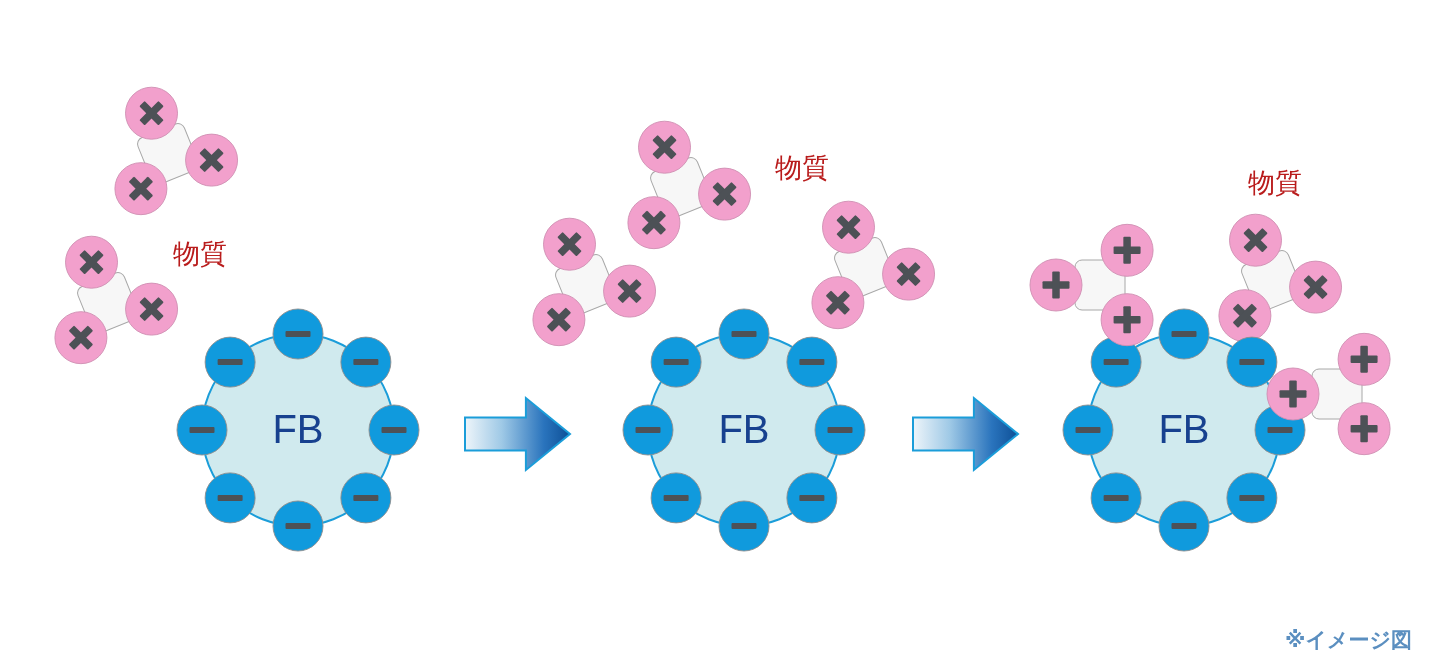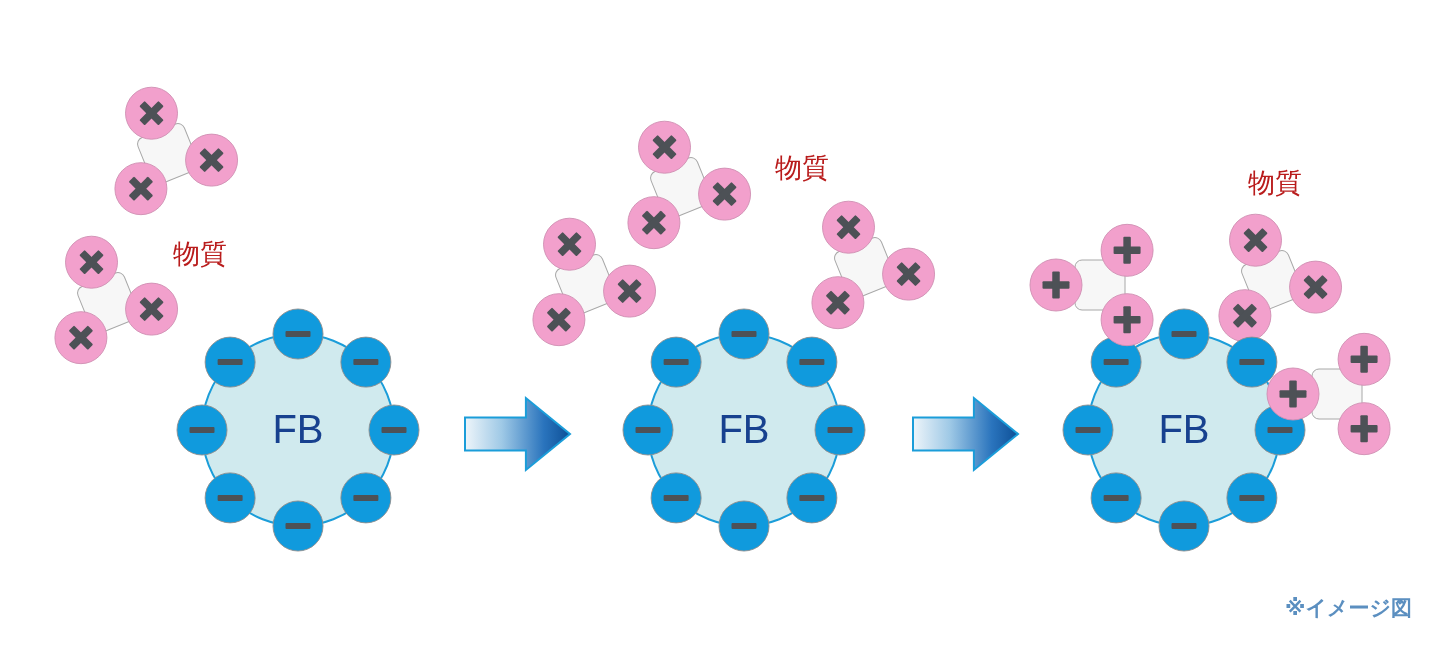--- a/index.html
+++ b/index.html
@@ -20,20 +20,21 @@
     line-height:1;
   }
   .footnote{
     position:absolute;
     color:#5b8fc0;
     font-family:"Liberation Sans","DejaVu Sans",sans-serif;
     font-size:21px;
     font-weight:700;
     white-space:nowrap;
     line-height:1;
+    margin-top:32px;
   }
 </style>
 </head>
 <body>
 
 <div id="stage">
   <svg id="scene" width="1444" height="650" viewBox="0 0 1444 650" xmlns="http://www.w3.org/2000/svg">
     <defs>
       <linearGradient id="arrowGrad" x1="0" y1="0" x2="1" y2="0">
         <stop offset="0%" stop-color="#eef5fa"></stop>

